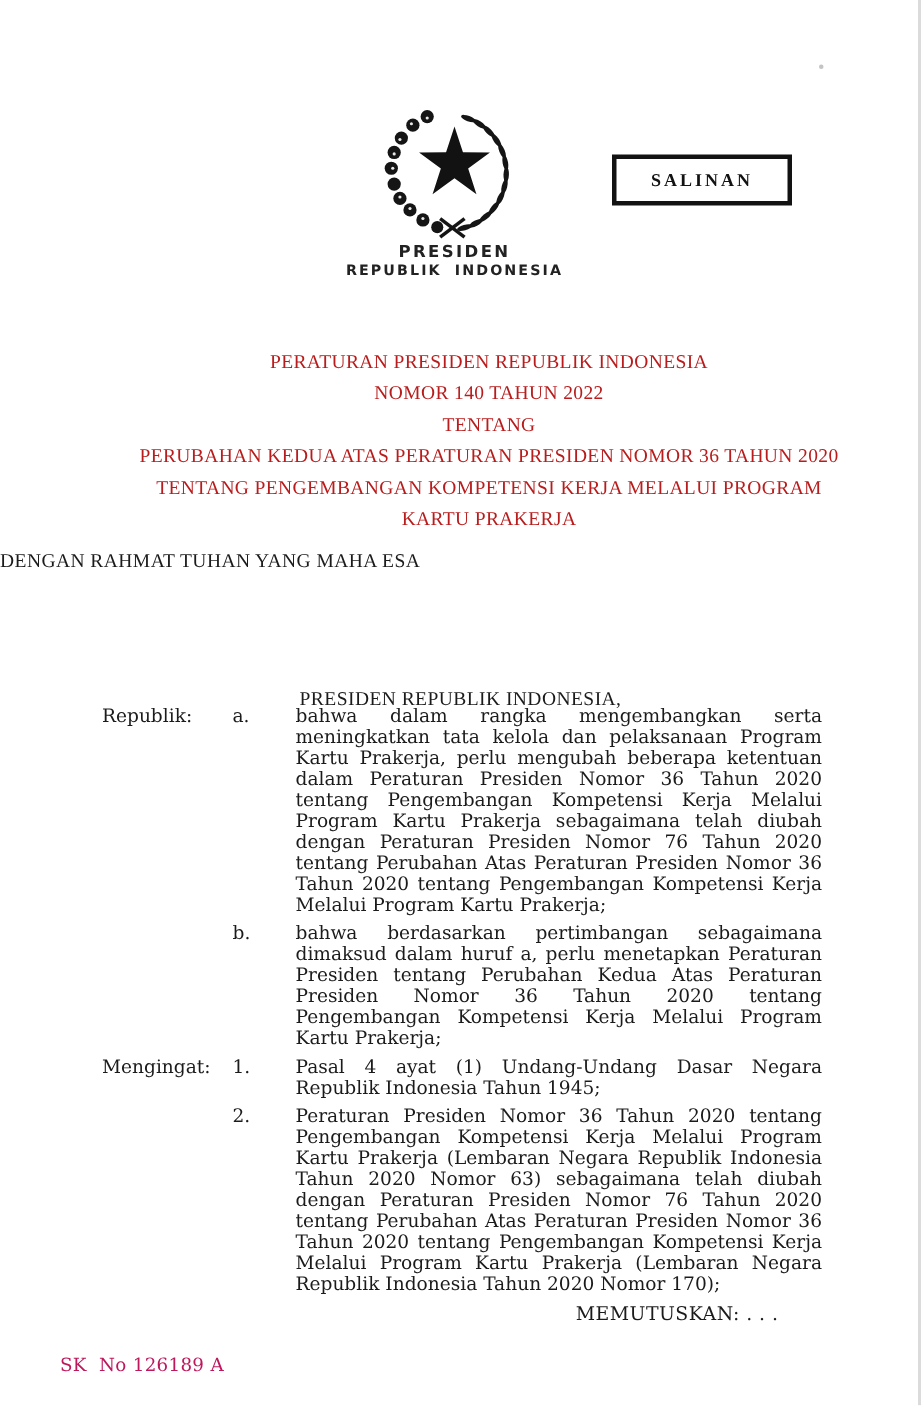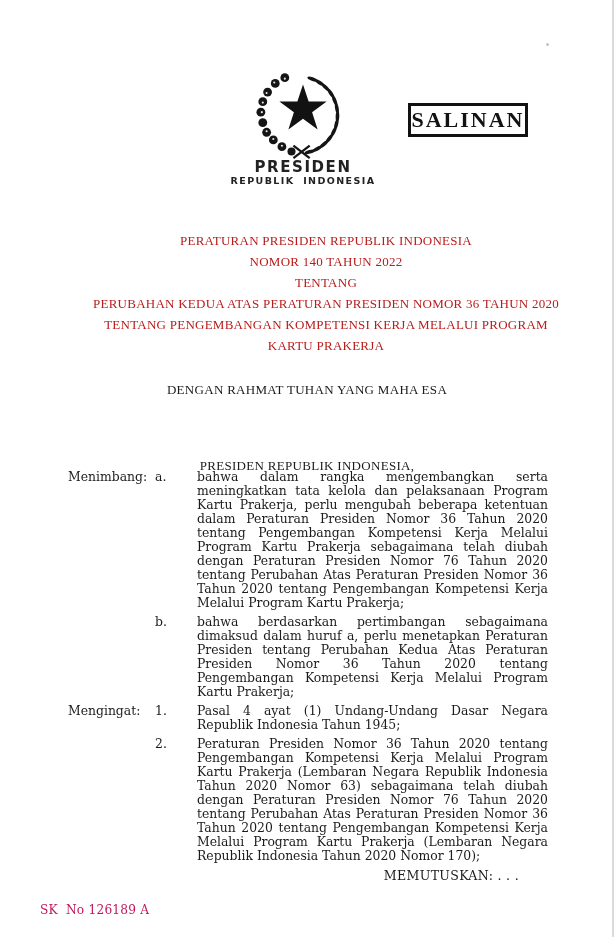--- a/index.html
+++ b/index.html
@@ -23,37 +23,37 @@
   
   .emblem-wrap{
     position:absolute;top:71px;left:50%;transform:translateX(-50%);
     margin-left:-4px;width:96px;height:90px;
   }
   .letterhead{
     position:absolute;top:161px;left:50%;transform:translateX(-50%);
     margin-left:-4px;text-align:center;
     font-family:"DejaVu Sans", sans-serif;font-weight:bold;color:#222;
   }
-  .letterhead .lh1{font-size:15px;letter-spacing:1.6px;line-height:13px;}
+  .letterhead .lh1{font-size:11px;letter-spacing:1.6px;line-height:13px;}
   .letterhead .lh2{font-size:9.5px;letter-spacing:1.4px;word-spacing:4px;line-height:13px;}
   .stamp{
     position:absolute;top:103px;left:408px;width:120px;height:34px;
     border:3px solid #121212;box-sizing:border-box;
     display:flex;align-items:center;justify-content:center;
     font-family:"Liberation Serif", serif;font-weight:bold;
-    font-size:22px;letter-spacing:2px;color:#121212;
+    font-size:12px;letter-spacing:2px;color:#121212;
   }
   
   .title-block{
     position:absolute;top:230px;left:0;width:100%;text-align:center;
     font-family:"Liberation Serif", serif;
     font-size:13px;letter-spacing:0.25px;line-height:21px;color:#b91c1c;padding-left:19px;
   }
   .invocation{
-    position:absolute;top:382px;left:0;width:100%;text-align:center;
+    position:absolute;top:366px;left:0;width:100%;text-align:left;
     font-family:"Liberation Serif", serif;font-size:13px;letter-spacing:0.3px;
   }
   .issuer{
     position:absolute;top:424px;left:0;width:100%;text-align:center;
     font-family:"Liberation Serif", serif;font-size:13px;letter-spacing:0.3px;margin-top:34px;
   }
   
   .considerans{
     position:absolute;top:470px;left:68px;right:66px;
     font-size:12.4px;line-height:14px;
@@ -150,21 +150,21 @@
     <div>TENTANG PENGEMBANGAN KOMPETENSI KERJA MELALUI PROGRAM</div>
     <div>KARTU PRAKERJA</div>
   </div>
 
   <div class="invocation">DENGAN RAHMAT TUHAN YANG MAHA ESA</div>
   <div class="issuer">PRESIDEN REPUBLIK INDONESIA,</div>
 
   <div class="considerans">
 
     <div class="row">
-      <div class="col-label">Menimbang:</div>
+      <div class="col-label">Republik:</div>
       <div class="col-marker">a.</div>
       <div class="col-text">bahwa dalam rangka mengembangkan serta meningkatkan tata kelola dan pelaksanaan Program Kartu Prakerja, perlu mengubah beberapa ketentuan dalam Peraturan Presiden Nomor 36 Tahun 2020 tentang Pengembangan Kompetensi Kerja Melalui Program Kartu Prakerja sebagaimana telah diubah dengan Peraturan Presiden Nomor 76 Tahun 2020 tentang Perubahan Atas Peraturan Presiden Nomor 36 Tahun 2020 tentang Pengembangan Kompetensi Kerja Melalui Program Kartu Prakerja;</div>
     </div>
 
     <div class="row">
       <div class="col-label"></div>
       <div class="col-marker">b.</div>
       <div class="col-text">bahwa berdasarkan pertimbangan sebagaimana dimaksud dalam huruf a, perlu menetapkan Peraturan Presiden tentang Perubahan Kedua Atas Peraturan Presiden Nomor 36 Tahun 2020 tentang Pengembangan Kompetensi Kerja Melalui Program Kartu Prakerja;</div>
     </div>
 

